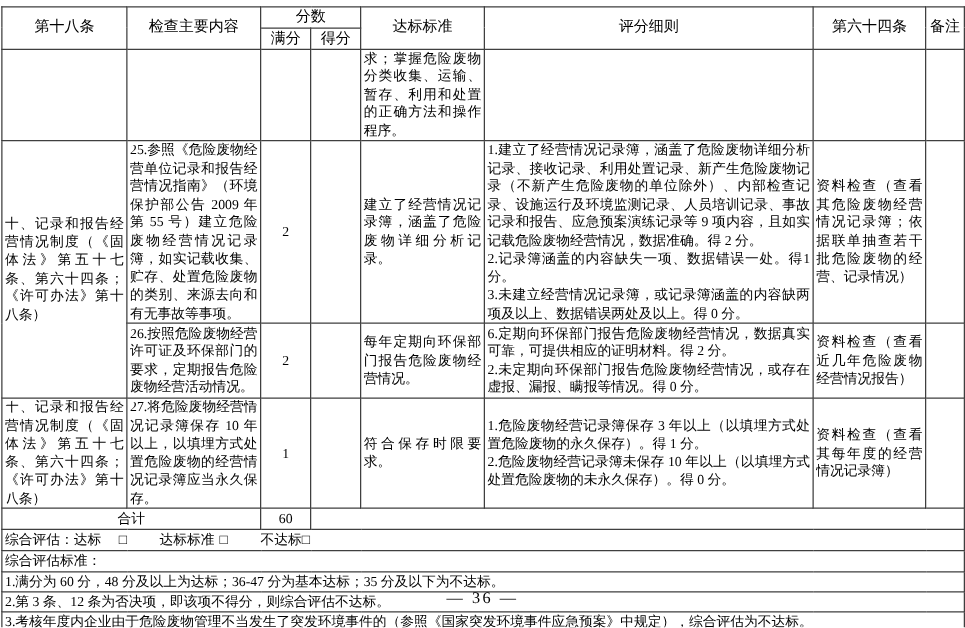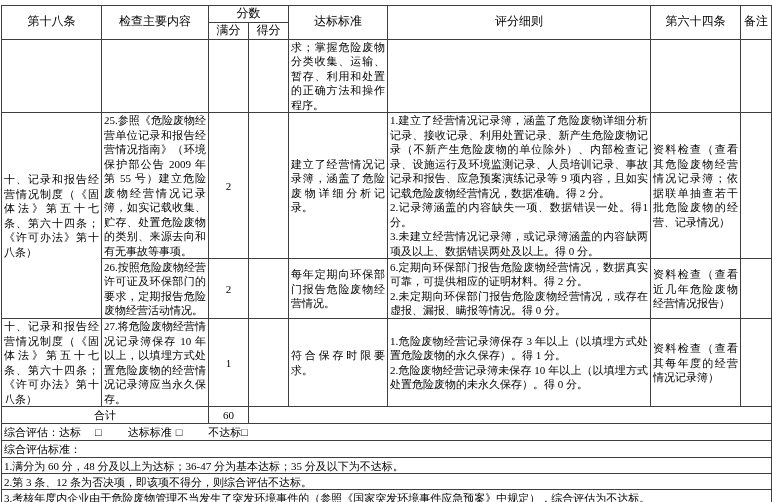--- a/index.html
+++ b/index.html
@@ -148,13 +148,14 @@
     </tr>
     <tr class="boldrow" style="height:16px">
       <td colspan="8" class="noleft">2.第 3 条、12 条为否决项，即该项不得分，则综合评估不达标。</td>
     </tr>
     <tr class="boldrow" style="height:16px">
       <td colspan="8" class="noleft">3.考核年度内企业由于危险废物管理不当发生了突发环境事件的（参照《国家突发环境事件应急预案》中规定），综合评估为不达标。</td>
     </tr>
   </tbody>
     </table>
 
+  <div class="pagenum">— 36 —</div>
 </div>
 
 </body></html>

